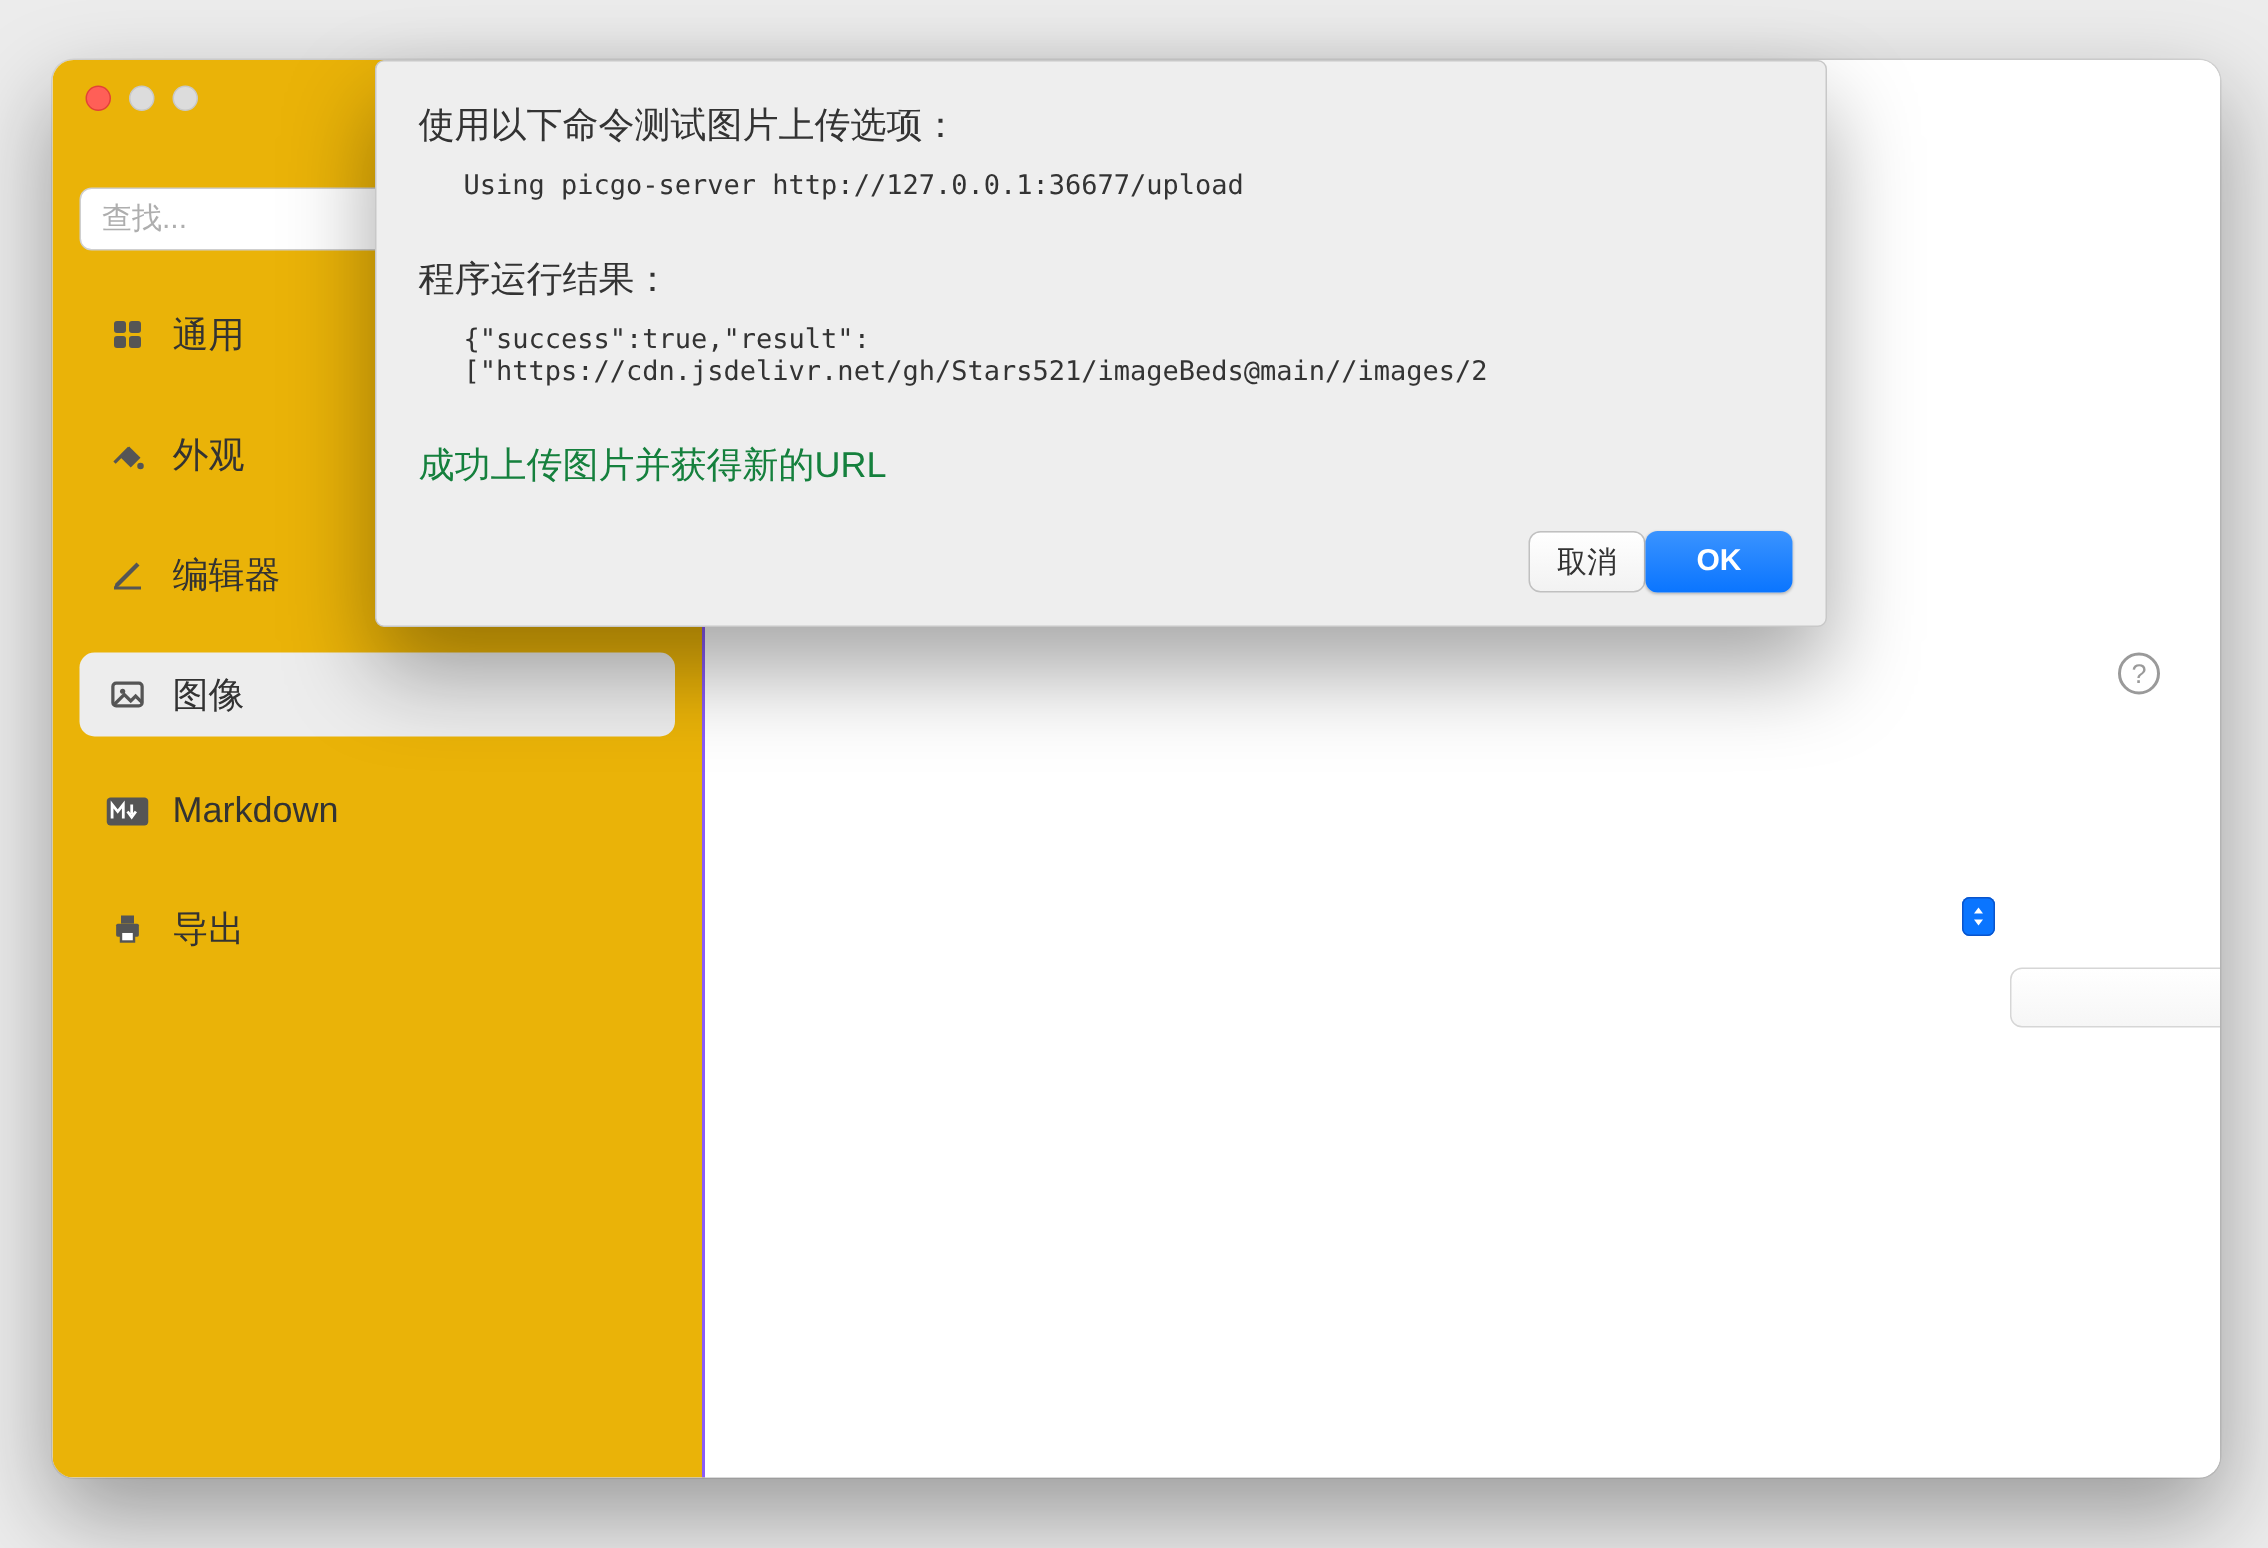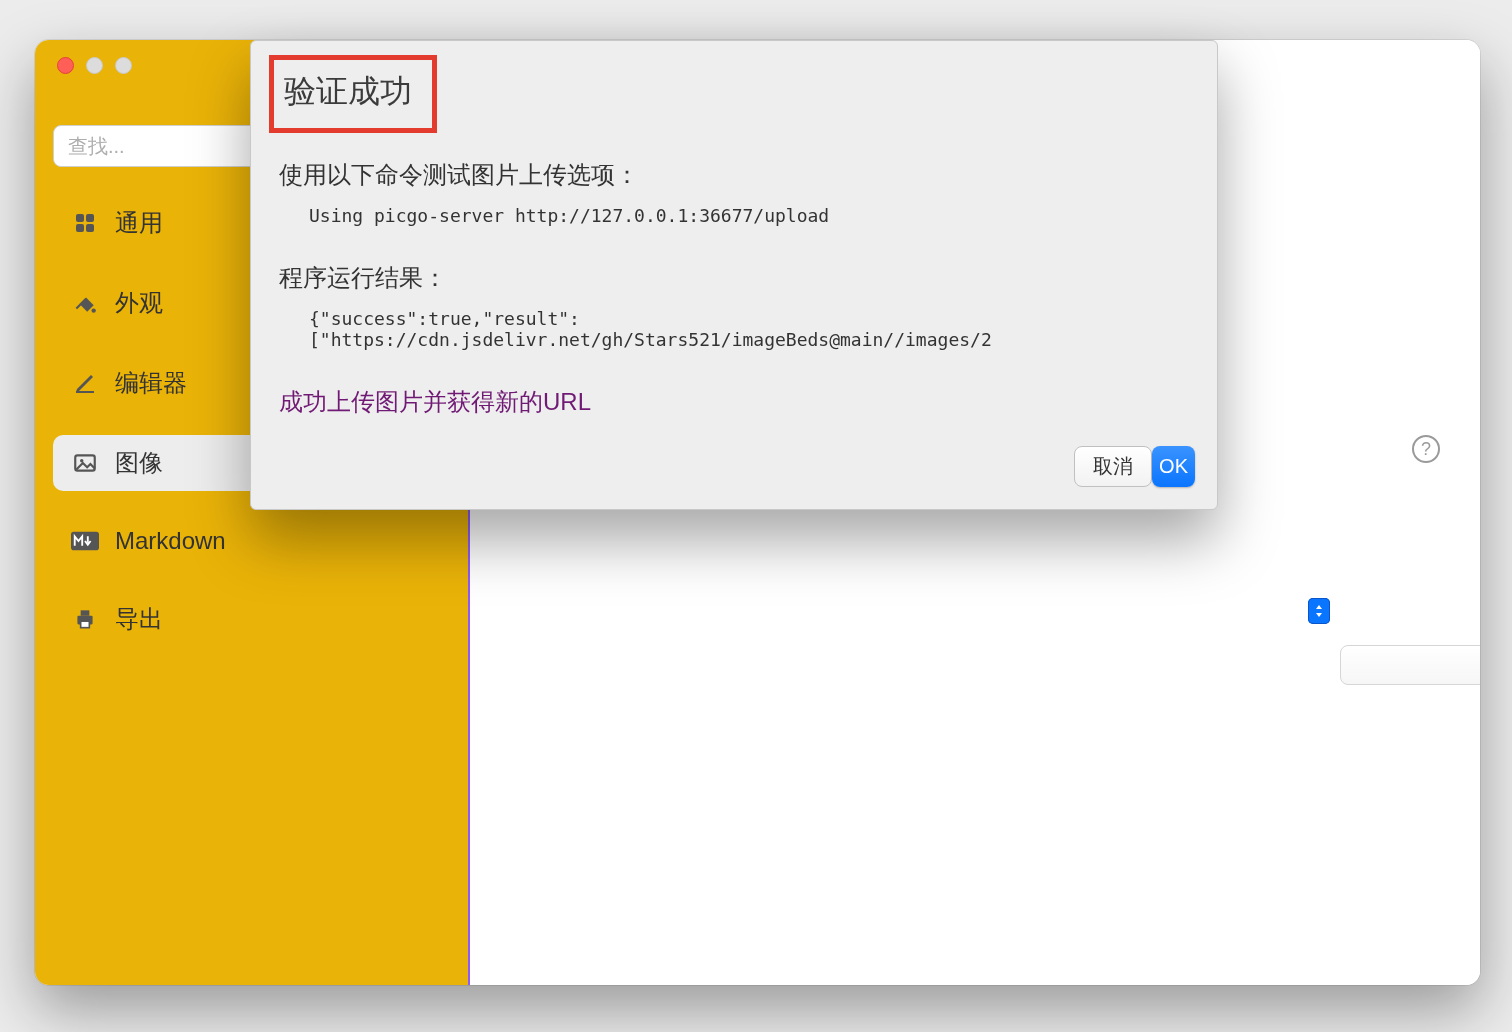--- a/index.html
+++ b/index.html
@@ -142,41 +142,41 @@
     .dlg-line { margin-bottom: 14px; }
     .mono {
       font-family: Menlo, Consolas, monospace;
       font-size: 18px;
       white-space: pre;
       overflow:hidden;
       color:#333;
       padding-left: 30px;
       margin-bottom: 36px;
     }
-    .success-txt { color:#701a75; font-size: 24px; margin-top: 30px; }
+    .success-txt { color:#15803d; font-size: 24px; margin-top: 30px; }
     .dlg-buttons {
       display:flex;
       justify-content:flex-end;
       padding: 18px 22px 22px 20px;
     }
     .btn {
       font-size: 20px;
       padding: 6px 18px;
       border-radius: 8px;
       border:1px solid #c0c0c0;
       background:linear-gradient(#ffffff,#f2f2f2);
       cursor:pointer;
       color:#333;
     }
     .btn-primary {
       border:none;
       background:linear-gradient(#3a93ff,#0a75ff);
       color:#fff;
-      font-weight:400;
-      padding: 7px 7px;
+      font-weight:700;
+      padding: 7px 34px;
       box-shadow: 0 1px 2px rgba(0,0,0,0.25);
     }
   </style>
 </head>
 <body>
 
 <div class="window">
   <div class="titlebar">
     <div class="traffic red"></div>
     <div class="traffic gray"></div>
@@ -266,23 +266,20 @@
       <svg width="10" height="16" viewBox="0 0 10 16">
           <path d="M2 6 L5 2 L8 6" fill="#fff"></path>
           <path d="M2 10 L5 14 L8 10" fill="#fff"></path>
         </svg>
     </div>
     <div class="hidden-btn"></div>
   </div>
 </div>
 
 <div class="dialog">
-  <div class="dlg-head">
-    <span>验证成功</span>
-  </div>
 
   <div class="dlg-body">
     <div class="dlg-line" style="margin-top:6px;">使用以下命令测试图片上传选项：</div>
     <div class="mono">Using picgo-server http://127.0.0.1:36677/upload</div>
 
     <div class="dlg-line">程序运行结果：</div>
     <div class="mono">{"success":true,"result":
 ["https://cdn.jsdelivr.net/gh/Stars521/imageBeds@main//images/2</div>
 
     <div class="success-txt">成功上传图片并获得新的URL</div>

